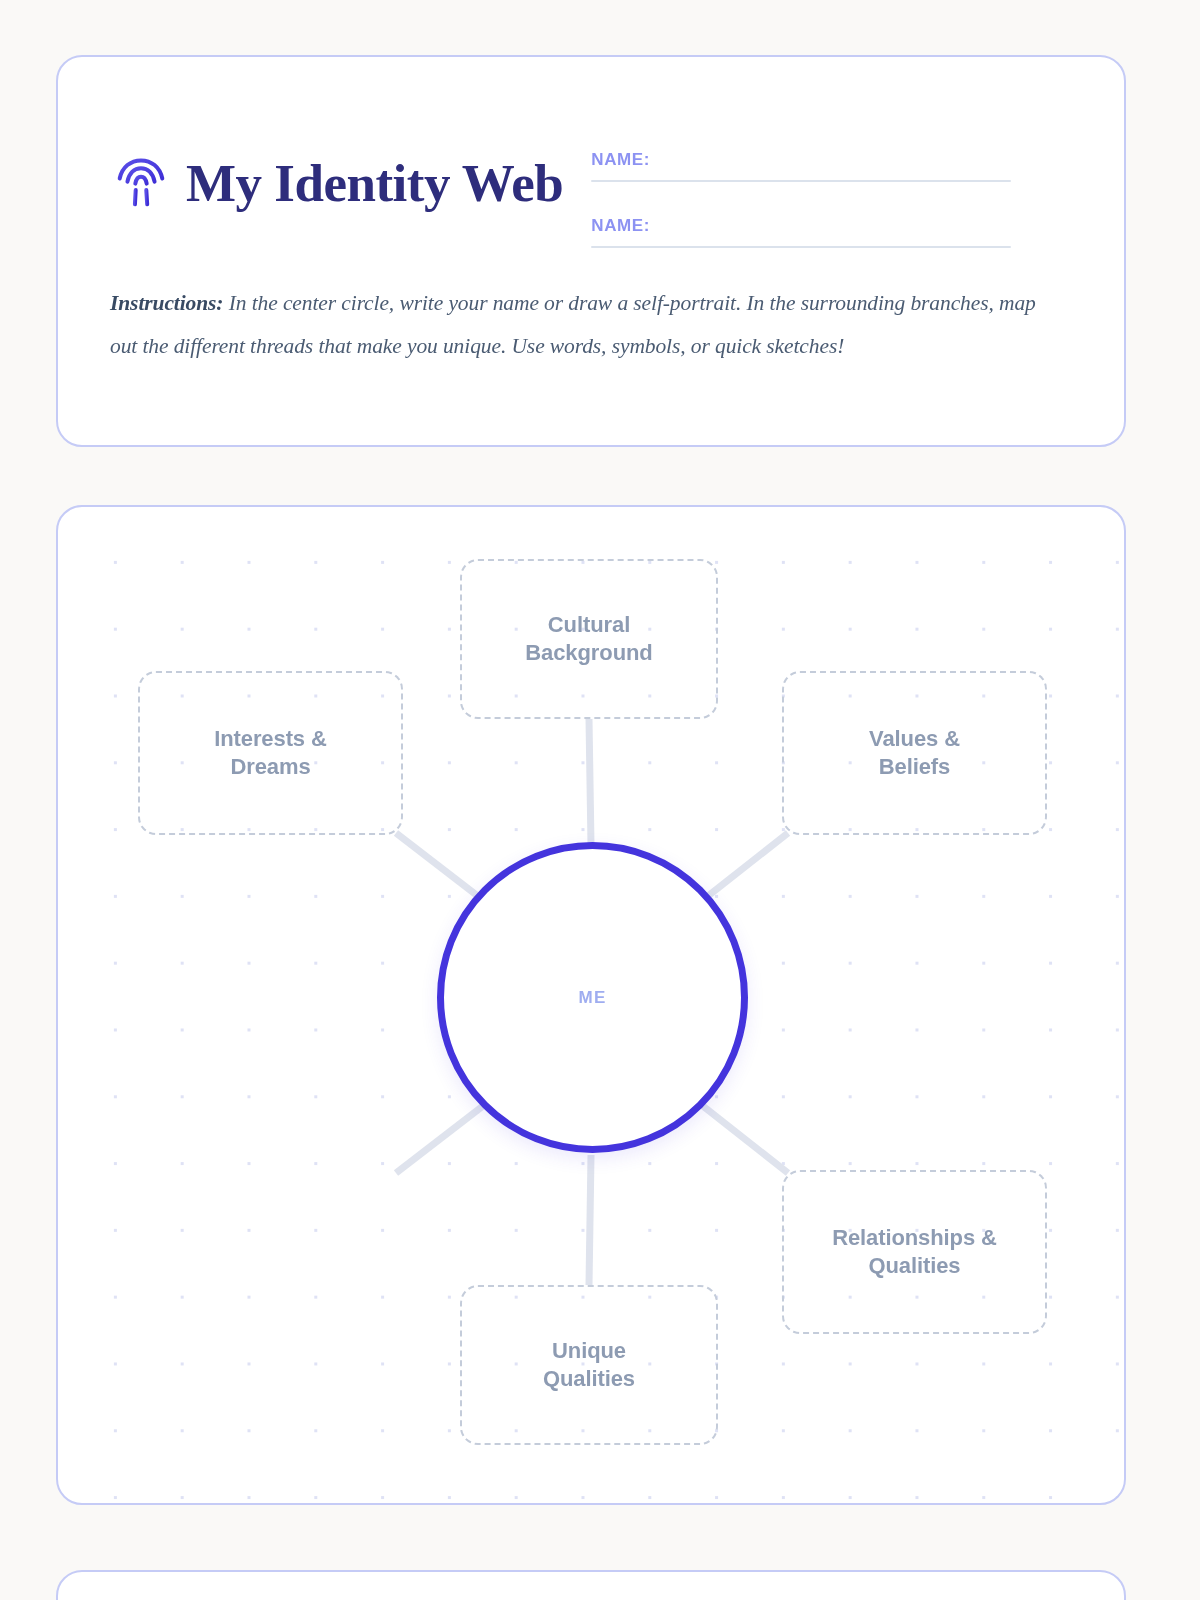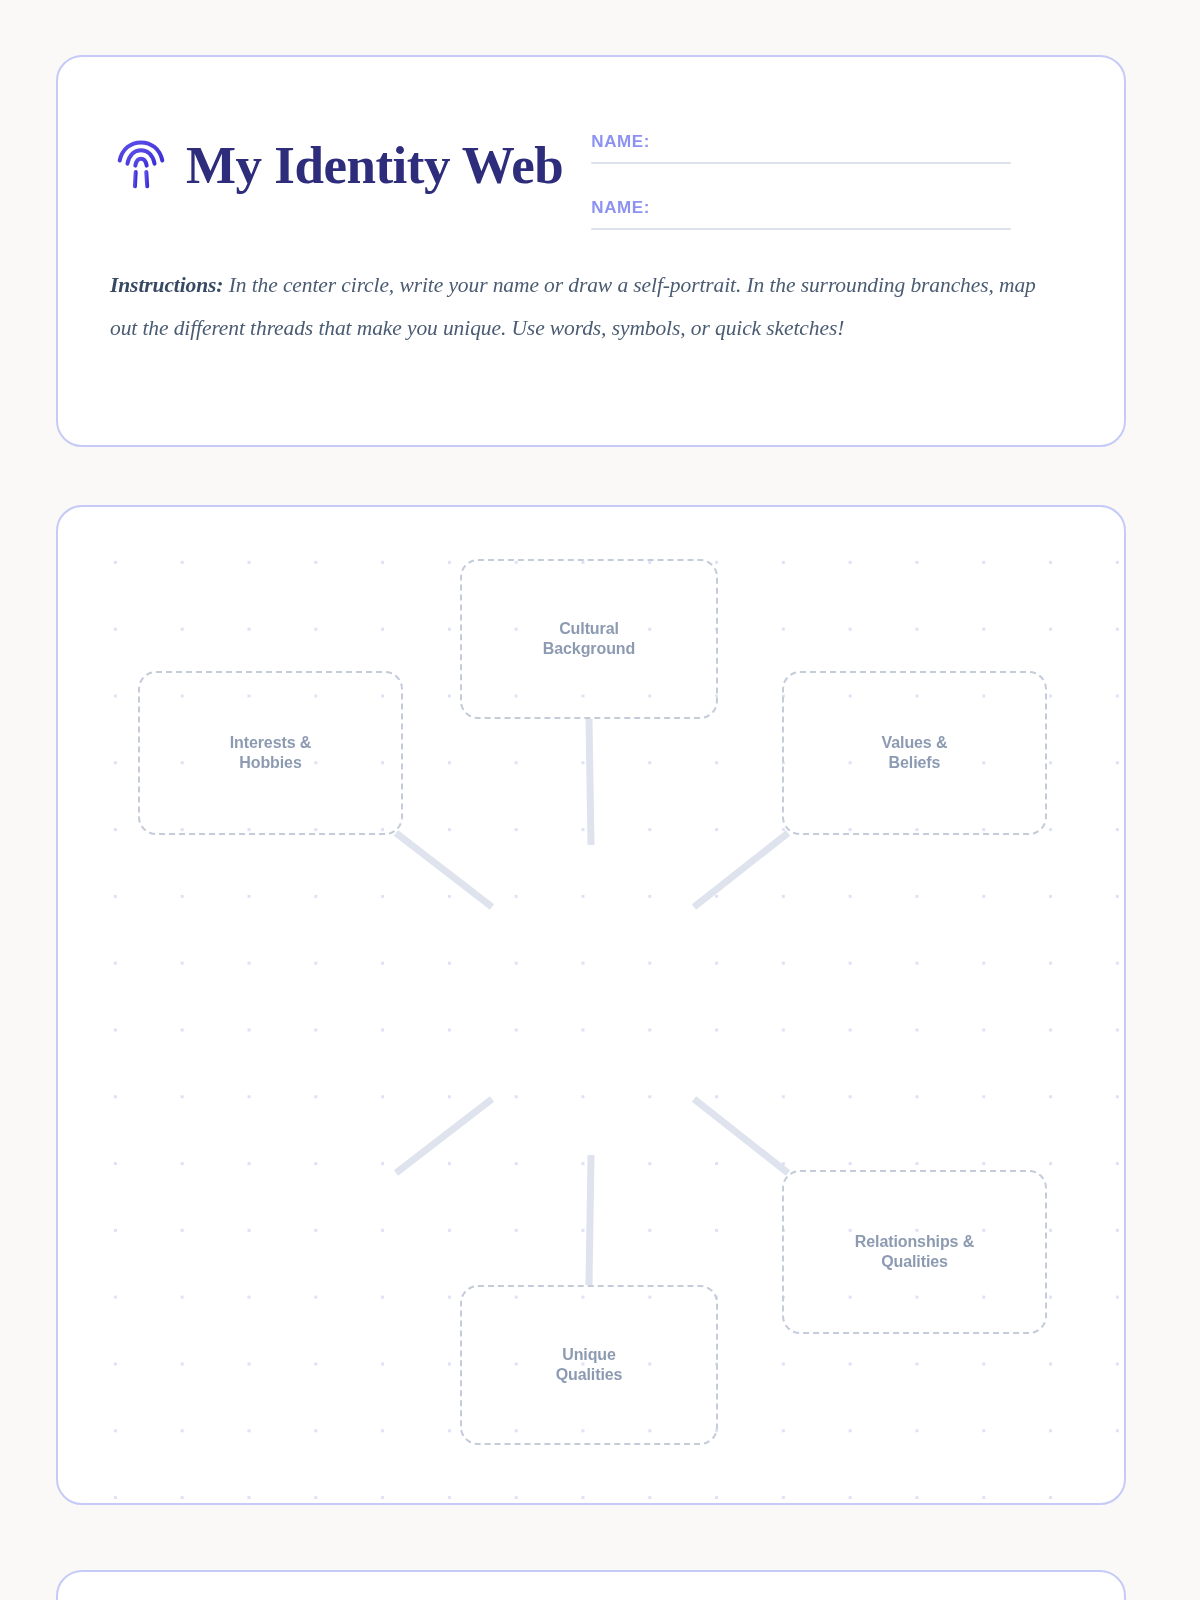--- a/index.html
+++ b/index.html
@@ -32,21 +32,21 @@
     left: 56px;
     top: 55px;
     width: 1070px;
     height: 392px;
     padding: 0;
   }
 
   .header-top {
     display: flex;
     align-items: flex-start;
-    padding: 67px 56px 0 52px;
+    padding: 85px 56px 0 52px;
   }
 
   .title-group {
     display: flex;
     align-items: center;
     gap: 14px;
     flex: 0 0 auto;
     padding-top: 10px;
   }
 
@@ -130,21 +130,21 @@
 
   
   .node {
     position: absolute;
     border: 2px dashed #c4ccda;
     border-radius: 18px;
     display: flex;
     align-items: center;
     justify-content: center;
     text-align: center;
-    font-size: 16px;
+    font-size: 22px;
     font-weight: bold;
     line-height: 1.28;
     color: #8d9bb2;
     letter-spacing: -0.1px;
     background: transparent;
   }
 
   #node-cultural      { left: 402px; top:  52px; width: 258px; height: 160px; }
   #node-interests     { left:  80px; top: 164px; width: 265px; height: 164px; }
   #node-values        { left: 724px; top: 164px; width: 265px; height: 164px; }
@@ -255,34 +255,37 @@
 
         <line x1="636" y1="592" x2="730" y2="666"></line>
       </g>
     </svg>
 
     <div class="node" id="node-cultural">
       <span><span>Cultural</span><br><span>Background</span></span>
     </div>
 
     <div class="node" id="node-interests">
-      <span><span>Interests &amp;</span><br><span>Hobbies</span></span>
+      <span><span>Interests &amp;</span><br><span>Dreams</span></span>
     </div>
 
     <div class="node" id="node-values">
       <span><span>Values &amp;</span><br><span>Beliefs</span></span>
     </div>
 
 
     <div class="node" id="node-relationships">
       <span><span>Relationships &amp;</span><br><span>Qualities</span></span>
     </div>
 
     <div class="node" id="node-unique">
       <span><span>Unique</span><br><span>Qualities</span></span>
     </div>
 
+    <div id="center-circle">
+      <span id="center-label">ME</span>
+    </div>
 
   </section>
 
   <section class="card" id="footer-card"></section>
 
 </div>
 
 </body></html>

